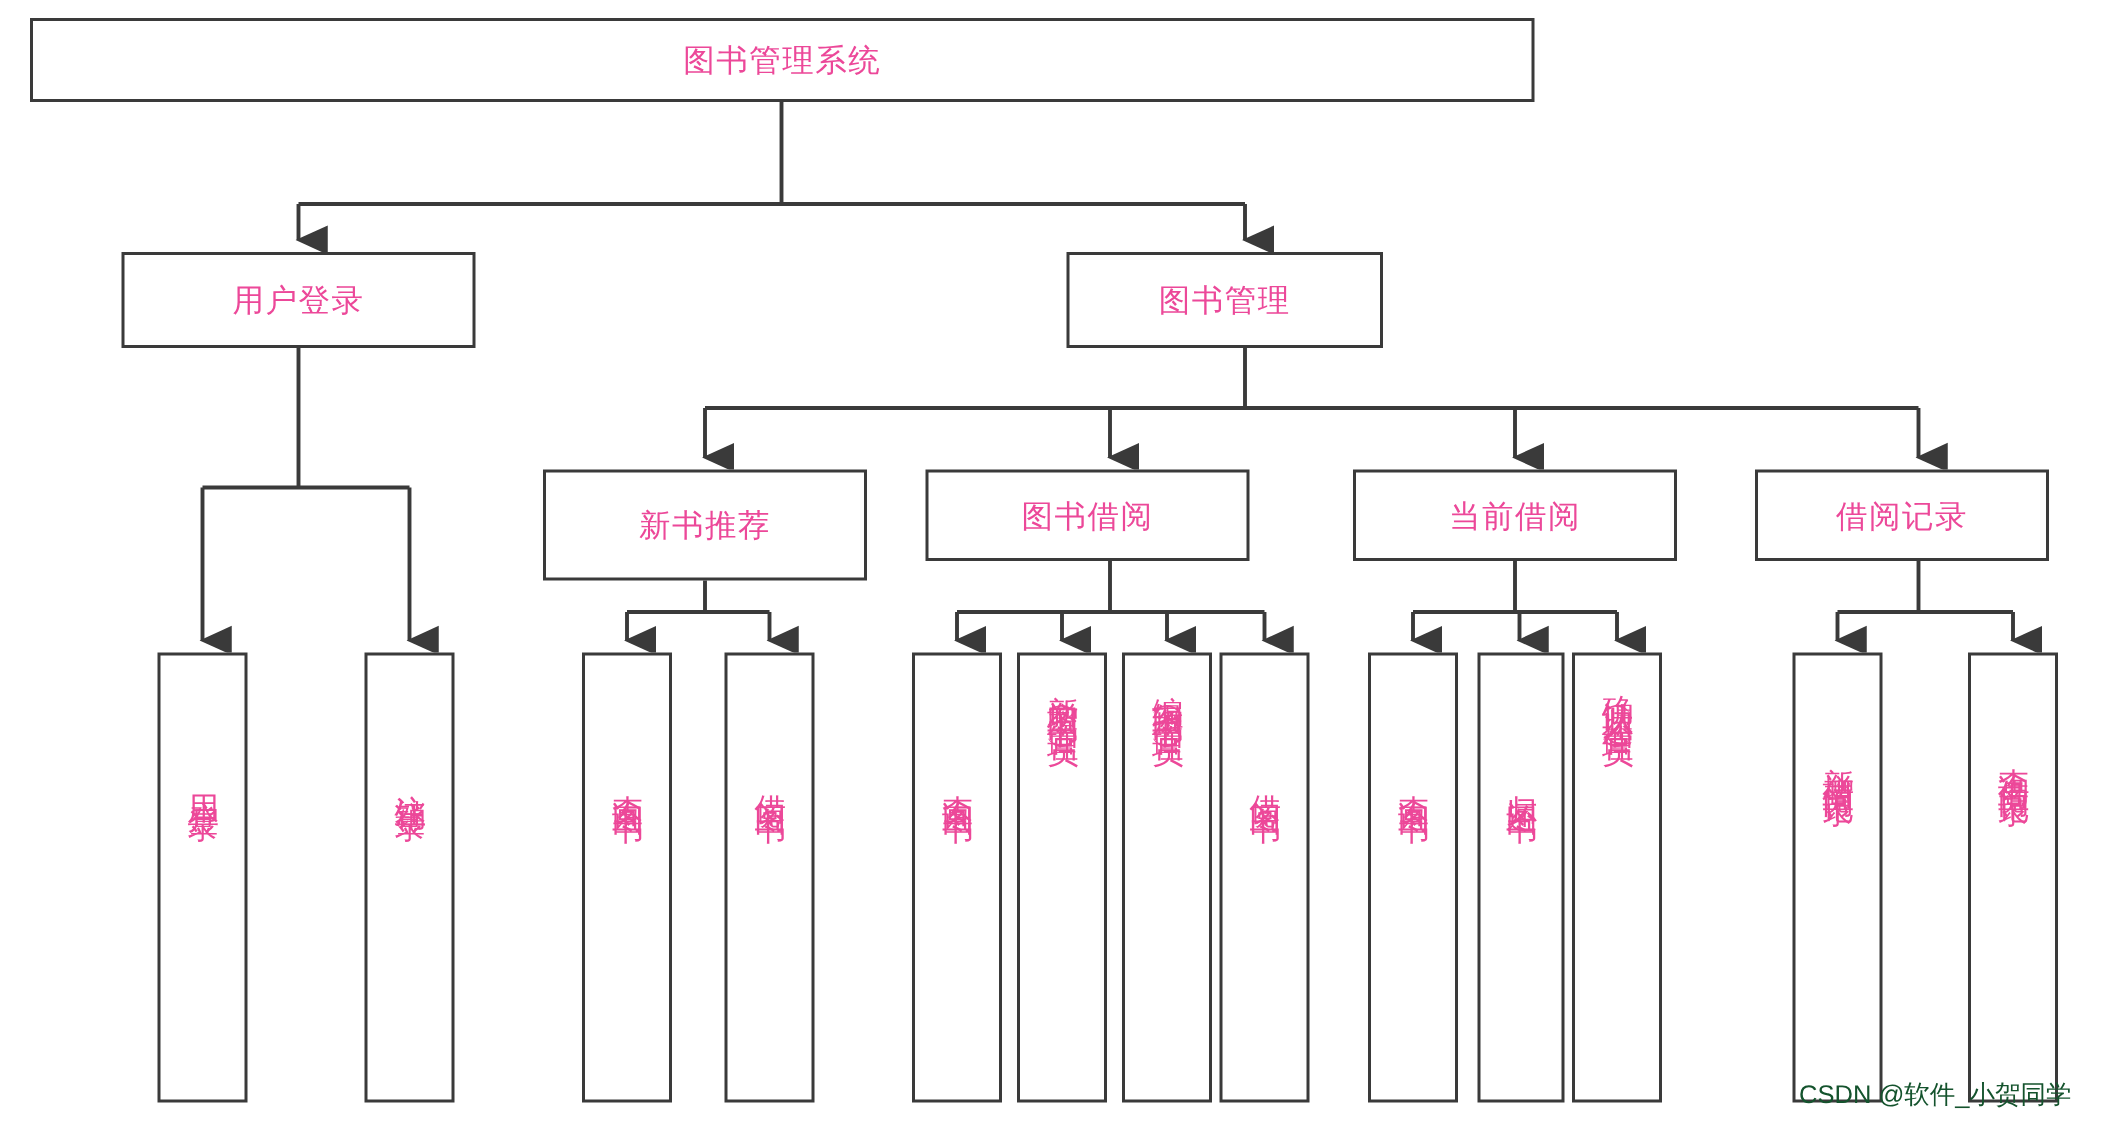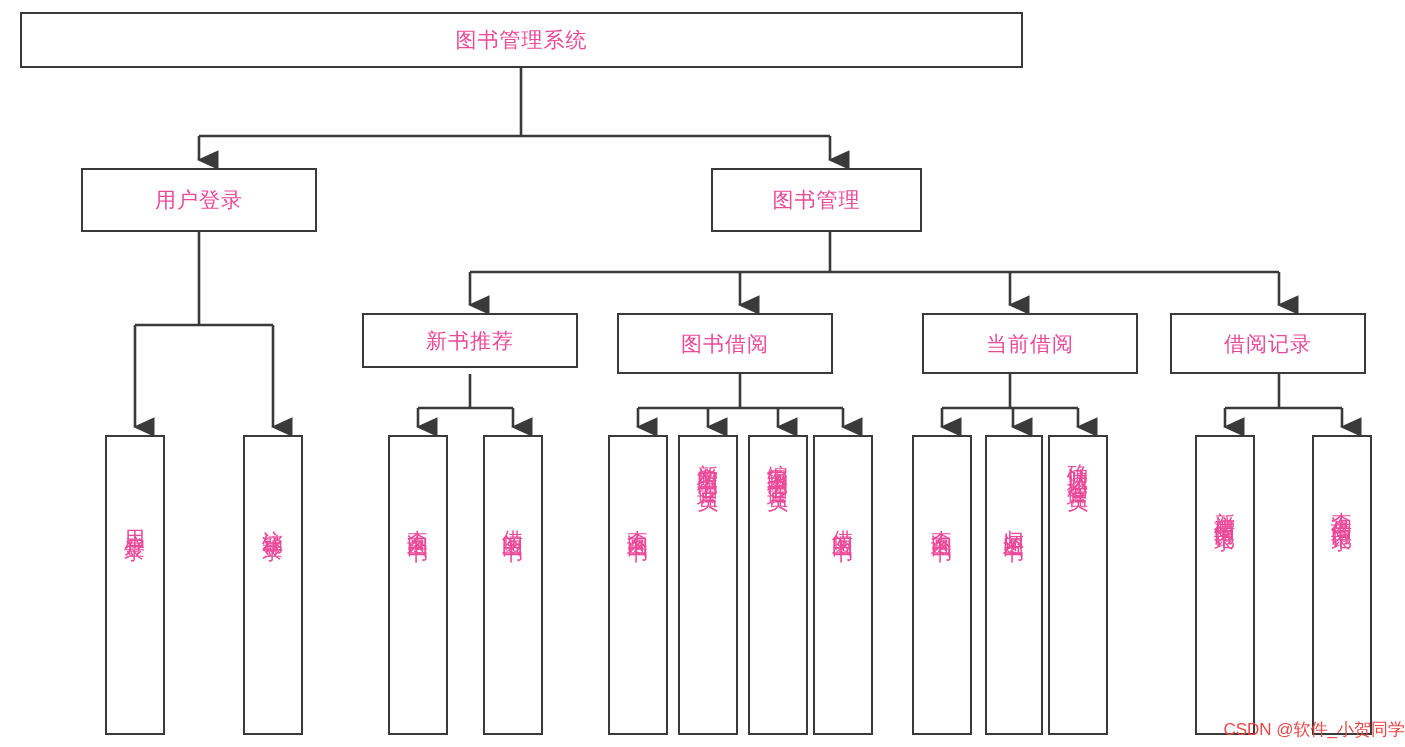--- a/index.html
+++ b/index.html
@@ -55,24 +55,24 @@
     margin-top: 70px;
   }
   .node.vert.mid2 .vlabel {
     margin-top: 52px;
   }
   .node.vert.top .vlabel {
     margin-top: 4px;
   }
   .watermark {
     position: absolute;
-    right: 0;
+    right: 24px;
     bottom: 6px;
     font-size: 17px;
-    color: #ef4444;
+    color: #14532d;
     z-index: 5;
     white-space: nowrap;
     text-align: right;
   }
 </style>
 </head>
 <body>
 
 <div id="canvas">
 
@@ -130,27 +130,27 @@
     <span>图书管理系统</span>
   </div>
 
   <div class="node horiz" style="left:81px; top:168px; width:236px; height:64px;">
     <span>用户登录</span>
   </div>
   <div class="node horiz" style="left:711px; top:168px; width:211px; height:64px;">
     <span>图书管理</span>
   </div>
 
-  <div class="node horiz" style="left:362px; top:313px; width:216px; height:55px;">
+  <div class="node horiz" style="left:362px; top:313px; width:216px; height:74px;">
     <span>新书推荐</span>
   </div>
   <div class="node horiz" style="left:617px; top:313px; width:216px; height:61px;">
     <span>图书借阅</span>
   </div>
-  <div class="node horiz" style="left:902px; top:313px; width:216px; height:61px;margin-left:20px;">
+  <div class="node horiz" style="left:902px; top:313px; width:216px; height:61px;">
     <span>当前借阅</span>
   </div>
   <div class="node horiz" style="left:1170px; top:313px; width:196px; height:61px;">
     <span>借阅记录</span>
   </div>
 
   <div class="node vert mid" style="left:105px; top:435px; width:60px; height:300px;">
     <span class="vlabel">用户登录</span>
   </div>
   <div class="node vert mid" style="left:243px; top:435px; width:60px; height:300px;">

